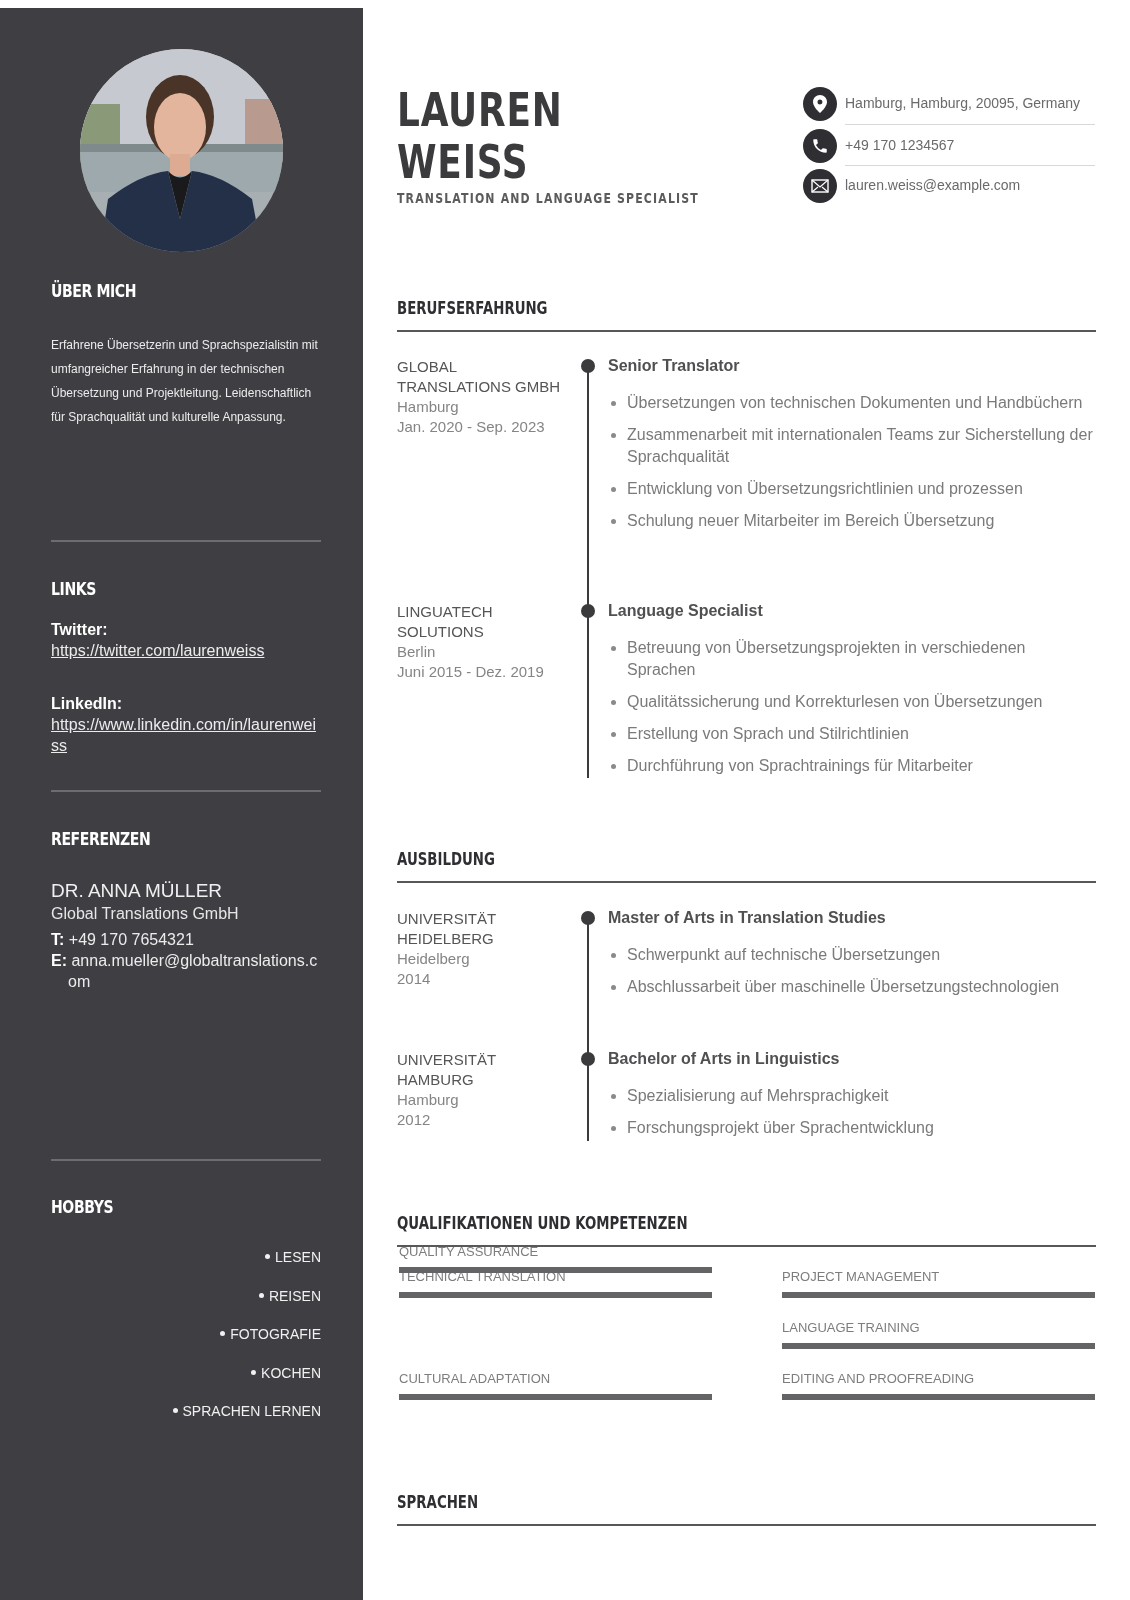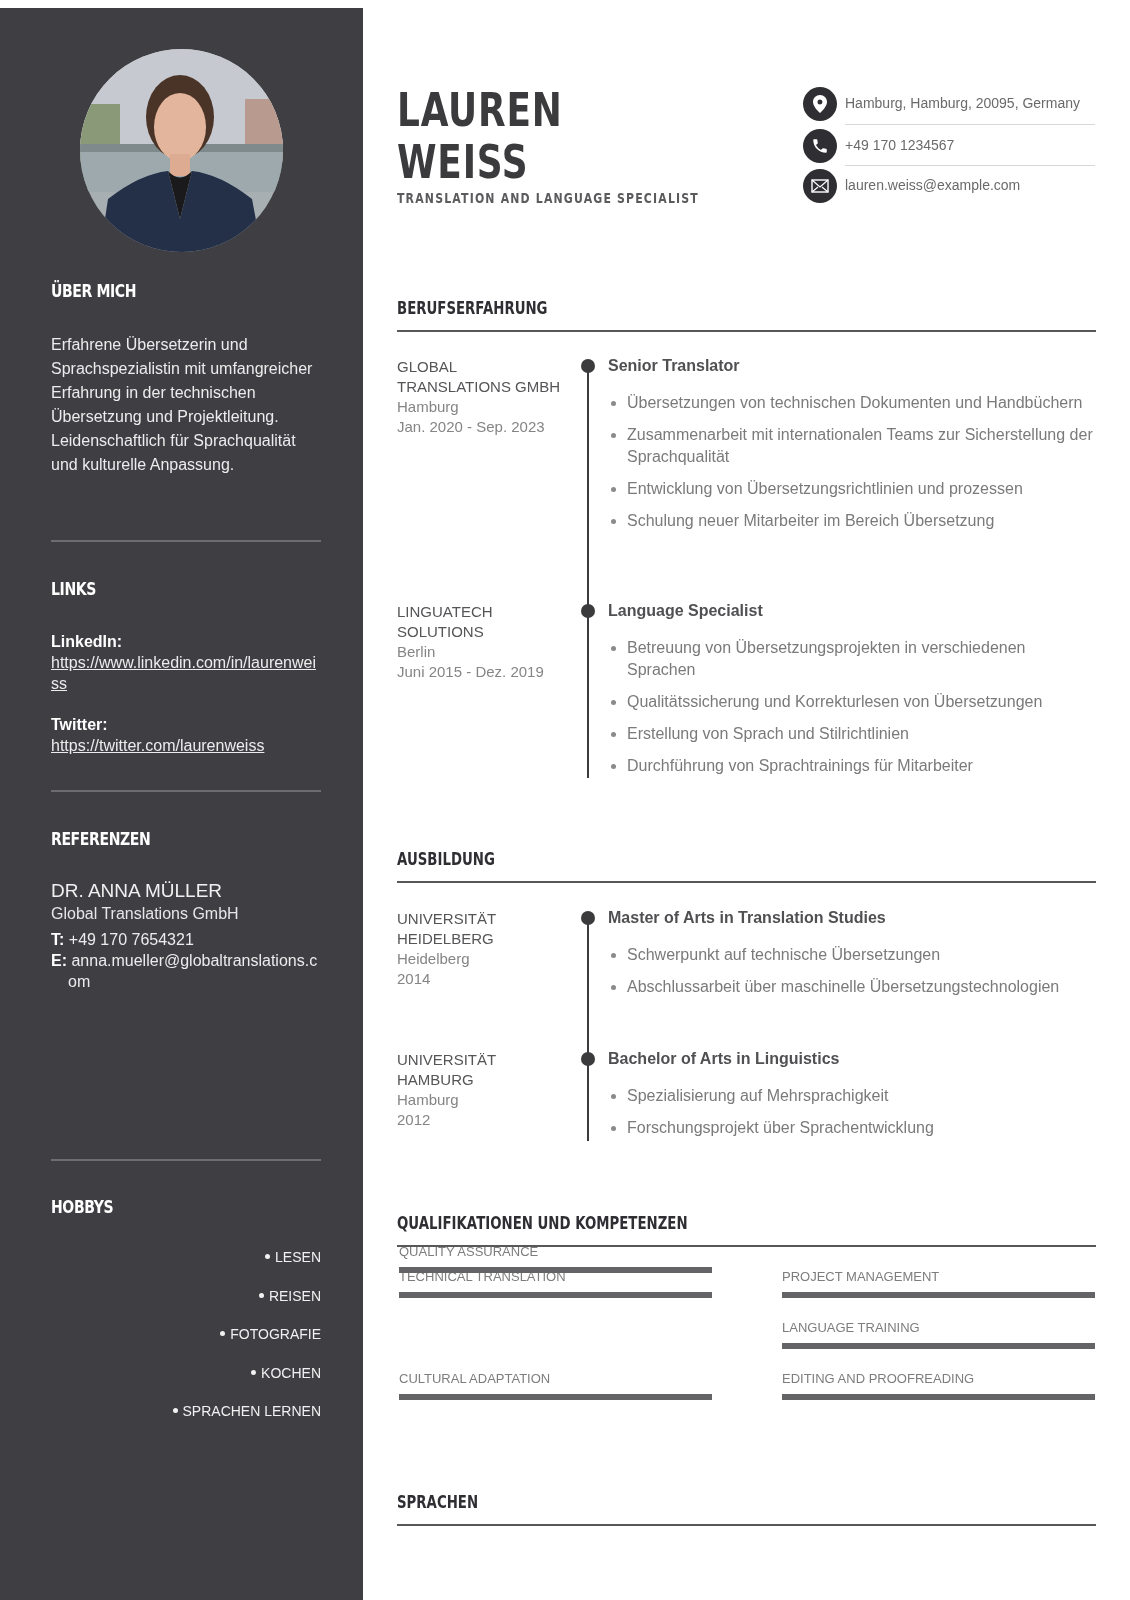--- a/index.html
+++ b/index.html
@@ -18,21 +18,21 @@
   .photo svg { width: 100%; height: 100%; display: block; }
 
   .side-sec { position: absolute; left: 51px; width: 270px; }
   .side-title {
     font-family: "DejaVu Sans", sans-serif; font-weight: bold; font-size: 18px;
     letter-spacing: -0.5px; transform: scaleX(0.78); transform-origin: left;
     color: #ffffff; white-space: nowrap;
   }
   .side-divider { position: absolute; left: 51px; width: 270px; height: 2px; background: #6d6c71; }
 
-  .about-text { margin-top: 32px; font-size: 16px; line-height: 24px; color: #ececec; }
+  .about-text { margin-top: 32px; font-size: 12px; line-height: 24px; color: #ececec; }
 
   .link-label { font-size: 16px; font-weight: bold; color: #ffffff; line-height: 21px; }
   .link-url { font-size: 16px; color: #ececec; text-decoration: underline; line-height: 21px; word-break: break-all; display: block; }
 
   .ref-name { font-size: 19px; color: #f0f0f0; line-height: 24px; }
   .ref-company { font-size: 16px; color: #e6e6e6; line-height: 22px; }
   .ref-line { font-size: 16px; color: #ececec; line-height: 21px; padding-left: 17px; text-indent: -17px; word-break: break-all; }
   .ref-line b { color: #ffffff; }
 
   .hobby { font-size: 14px; color: #f1f1f1; height: 38.5px; line-height: 20px; text-align: right; }
@@ -108,27 +108,27 @@
   </div>
 
   <section class="side-sec" style="top:272px;">
     <h2 class="side-title">ÜBER MICH</h2>
     <p class="about-text">Erfahrene Übersetzerin und Sprachspezialistin mit umfangreicher Erfahrung in der technischen Übersetzung und Projektleitung. Leidenschaftlich für Sprachqualität und kulturelle Anpassung.</p>
   </section>
   <div class="side-divider" style="top:532px;"></div>
 
   <section class="side-sec" style="top:570px;">
     <h2 class="side-title">LINKS</h2>
+    <div style="margin-top:20px;">
+      <div class="link-label">Twitter:</div>
+      <a class="link-url">https://twitter.com/laurenweiss</a>
+    </div>
     <div style="margin-top:32px;">
       <div class="link-label">LinkedIn:</div>
       <a class="link-url">https://www.linkedin.com/in/laurenweiss</a>
-    </div>
-    <div style="margin-top:20px;">
-      <div class="link-label">Twitter:</div>
-      <a class="link-url">https://twitter.com/laurenweiss</a>
     </div>
   </section>
   <div class="side-divider" style="top:782px;"></div>
 
   <section class="side-sec" style="top:820px;">
     <h2 class="side-title">REFERENZEN</h2>
     <div style="margin-top:30px;">
       <div class="ref-name">DR. ANNA MÜLLER</div>
       <div class="ref-company">Global Translations GmbH</div>
       <div class="ref-line" style="margin-top:4px;"><b>T:</b> <span>+49 170 7654321</span></div>

